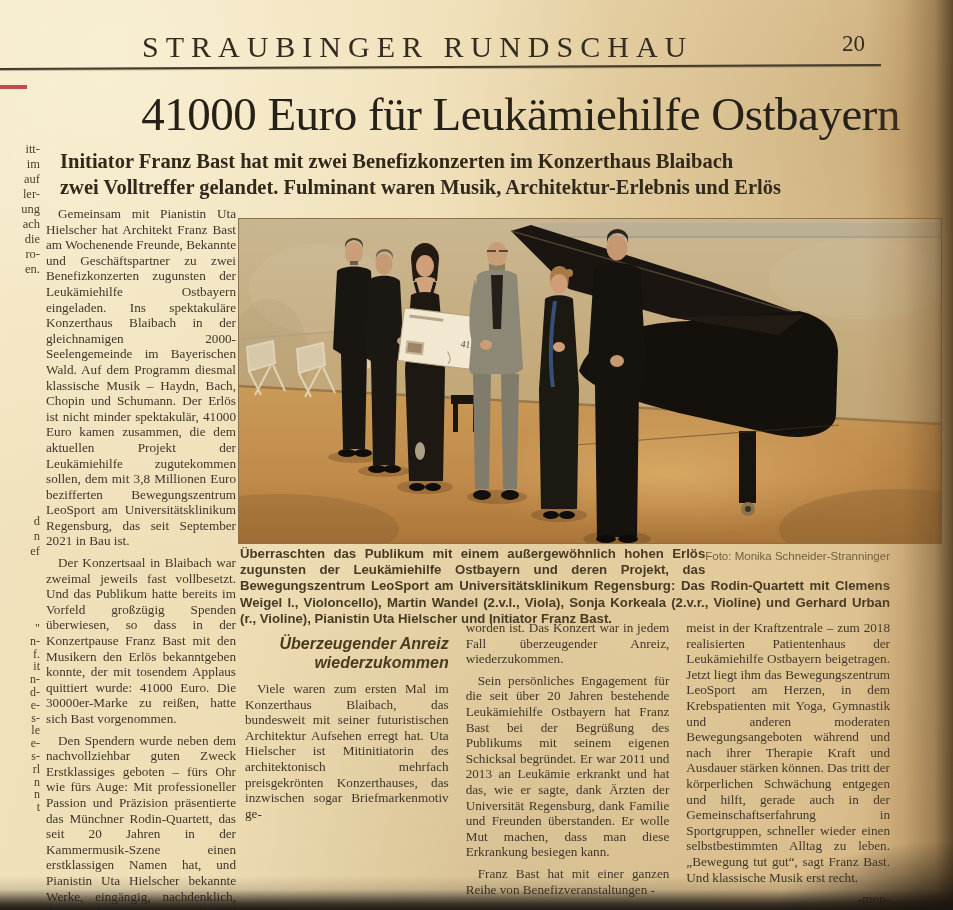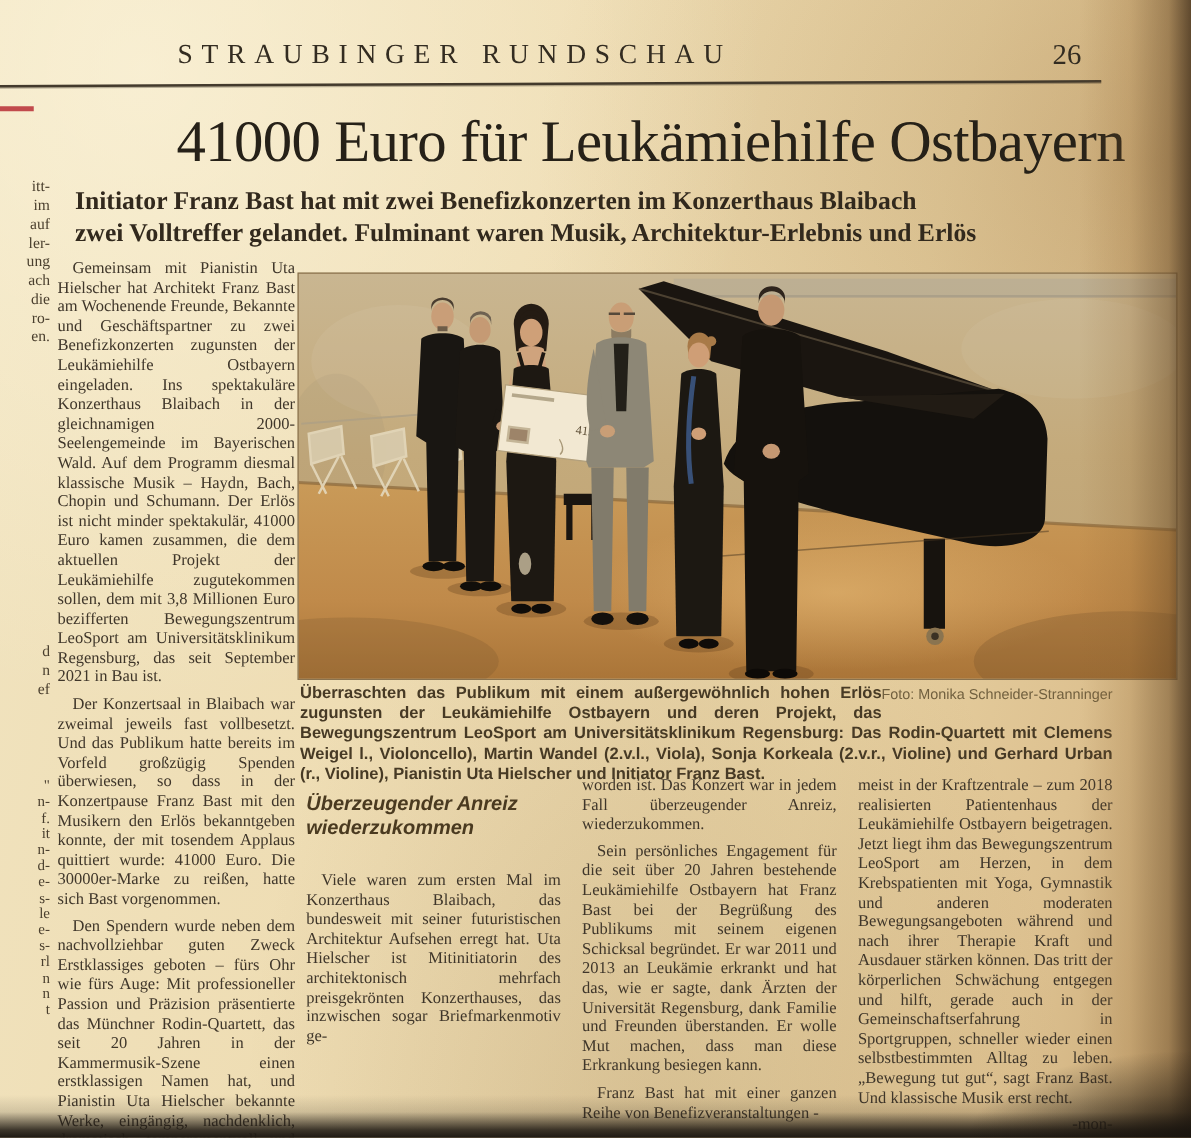--- a/index.html
+++ b/index.html
@@ -16,21 +16,21 @@
       radial-gradient(ellipse at 55% 105%, rgba(120,88,45,0.18), rgba(120,88,45,0) 45%),
       linear-gradient(103deg,#f1e4c0 0%,#eedcb2 40%,#e8d2a3 68%,#ddc190 86%,#c8a876 100%);
   }
   .right-shade{position:absolute;right:0;top:0;bottom:0;width:90px;pointer-events:none;
     background:linear-gradient(to right, rgba(150,108,55,0) 0%, rgba(148,105,52,0.22) 45%, rgba(110,78,40,0.5) 80%, rgba(66,46,25,0.8) 100%);}
   .bottom-shade{position:absolute;left:0;right:0;bottom:0;height:34px;pointer-events:none;
     background:linear-gradient(to bottom, rgba(35,28,20,0) 0%, rgba(35,28,20,0.15) 40%, rgba(30,25,19,0.85) 82%, #1f1a14 100%);}
   .corner-shade{position:absolute;right:0;bottom:0;width:180px;height:70px;pointer-events:none;
     background:radial-gradient(ellipse at 100% 100%, rgba(25,20,14,0.85), rgba(25,20,14,0) 70%);}
 
-  .masthead-title{position:absolute;left:142px;top:30px;font-size:22px;letter-spacing:7px;color:#332c21;white-space:nowrap;}
+  .masthead-title{position:absolute;left:142px;top:30px;font-size:30px;letter-spacing:7px;color:#332c21;white-space:nowrap;}
   .page-num{position:absolute;left:842px;top:31px;font-size:23px;color:#332c21;}
   .header-rule{position:absolute;left:0;top:66px;width:881px;height:2px;background:#433a2c;transform:rotate(-0.25deg);box-shadow:0 1px 0 rgba(67,58,44,0.35);}
   .red-dash{position:absolute;left:0;top:85px;width:27px;height:4px;background:#c14a4c;}
 
   .headline{position:absolute;left:38px;top:86px;width:862px;text-align:right;
     font-size:47px;font-weight:normal;color:#262118;letter-spacing:-0.5px;line-height:56px;}
   .subhead{position:absolute;left:60px;top:148px;width:820px;text-align:left;
     font-size:20.5px;font-weight:bold;color:#32291d;line-height:26px;}
 
   .frag-stack{position:absolute;left:0;width:40px;text-align:right;color:#4a3f2e;font-size:12.5px;}
@@ -48,30 +48,30 @@
     border:1px solid rgba(90,70,40,0.55);box-sizing:content-box;background:#c3a97c;}
   .photo-frame svg{display:block;}
 
   .caption-block{position:absolute;left:240px;top:546px;width:650px;
     font-family:"Liberation Sans", sans-serif;font-weight:bold;font-size:13.2px;line-height:16.2px;color:#473a25;text-align:justify;}
   .caption-block .credit{float:right;font-weight:normal;font-size:11.5px;color:#71603f;margin-top:2px;}
 
   .bottom-cols{position:absolute;left:245px;top:620px;width:645px;display:flex;gap:17px;}
   .bcol{flex:1 1 0;}
   .crosshead{font-family:"Liberation Sans", sans-serif;font-weight:bold;font-style:italic;
-    font-size:16px;line-height:19px;color:#4a3a20;margin:14px 0 24px 0;text-align:left;}
+    font-size:16px;line-height:19px;color:#4a3a20;margin:14px 0 9px 0;text-align:right;}
   .sig{text-align:right;color:#3f362a;}
 </style>
 </head>
 <body>
 
 <div class="paper">
 
   <div class="masthead-title">STRAUBINGER RUNDSCHAU</div>
-  <div class="page-num">26</div>
+  <div class="page-num">20</div>
   <div class="header-rule"></div>
   <div class="red-dash"></div>
 
   <div class="headline">41000 Euro für Leukämiehilfe Ostbayern</div>
   <div class="subhead">
     <div>Initiator Franz Bast hat mit zwei Benefizkonzerten im Konzerthaus Blaibach</div>
     <div>zwei Volltreffer gelandet. Fulminant waren Musik, Architektur-Erlebnis und Erlös</div>
   </div>
 
   <div class="frag-stack" style="top:142px">

